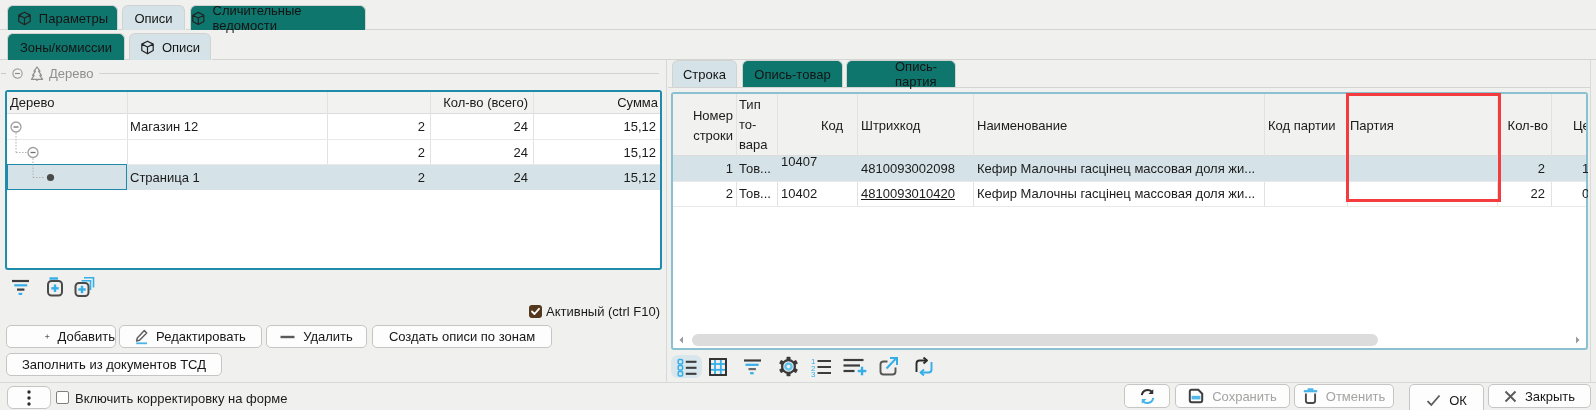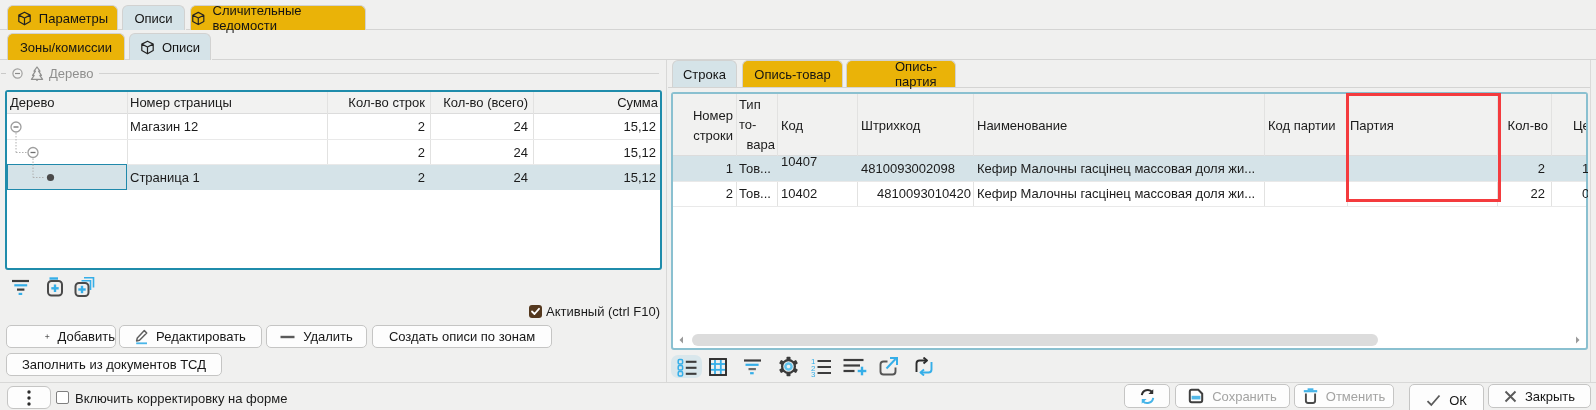--- a/index.html
+++ b/index.html
@@ -1,18 +1,18 @@
 <!DOCTYPE html>
 <html><head>
 <meta charset="utf-8">
 <style>
 * { margin:0; padding:0; box-sizing:border-box; }
 html,body { width:1596px; height:410px; background:#f0f0ef; font-family:"Liberation Sans",sans-serif; font-size:13px; color:#1b1b1b; overflow:hidden; position:relative; }
 .abs { position:absolute; }
-.tab { position:absolute; height:25px; background:#eab308; border:1px solid #d2d2d1; border-bottom:none; border-radius:6px 6px 0 0; display:flex; align-items:center; justify-content:center; gap:7px; font-size:13px; color:#141414; }
+.tab { position:absolute; height:25px; background:#0f766e; border:1px solid #d2d2d1; border-bottom:none; border-radius:6px 6px 0 0; display:flex; align-items:center; justify-content:center; gap:7px; font-size:13px; color:#141414; }
 .tab.active { background:#d5e3e8; }
 .hline { position:absolute; height:1px; background:#d4d4d3; }
 .vline { position:absolute; width:1px; background:#d4d4d3; }
 .btn { position:absolute; height:23px; background:#fdfdfd; border:1px solid #c5c5c4; border-radius:5px; display:flex; align-items:center; justify-content:center; gap:8px; font-size:13px; color:#161616; }
 .cell { position:absolute; white-space:nowrap; overflow:hidden; line-height:15px; }
 .num { text-align:right; }
 </style>
 </head>
 <body>
 
@@ -61,22 +61,20 @@
 <div class="abs" style="left:5px;top:90px;width:657px;height:180px;border:2px solid #1f8cab;border-radius:3px;background:#fff;">
 
   <div class="abs" style="left:0;top:0;width:653px;height:22px;background:#f2f2f1;border-bottom:1px solid #dcdcdc;"></div>
 
   <div class="vline" style="left:120px;top:0;height:98px;background:#e2e2e1;"></div>
   <div class="vline" style="left:320px;top:0;height:98px;background:#e2e2e1;"></div>
   <div class="vline" style="left:423px;top:0;height:98px;background:#e2e2e1;"></div>
   <div class="vline" style="left:526px;top:0;height:98px;background:#e2e2e1;"></div>
 
   <div class="cell" style="left:3px;top:3px;width:110px;">Дерево</div>
-  <div class="cell" style="left:123px;top:3px;width:190px;">Номер страницы</div>
-  <div class="cell num" style="left:220px;top:3px;width:198px;">Кол-во строк</div>
   <div class="cell num" style="left:426px;top:3px;width:225px;">Сумма</div>
   <div class="cell num" style="left:323px;top:3px;width:198px;">Кол-во (всего)</div>
 
   <div class="hline" style="left:0;top:47px;width:653px;background:#e9e9e9;"></div>
   <div class="hline" style="left:0;top:72px;width:653px;background:#e9e9e9;"></div>
 
   <div class="abs" style="left:0;top:73px;width:653px;height:25px;background:#d5e3e8;"></div>
   <div class="abs" style="left:0;top:72px;width:120px;height:26px;border:1px solid #2089ab;background:#d5e3e8;"></div>
 
   <svg class="abs" style="left:0;top:0;" width="70" height="98" viewBox="0 0 70 98">
@@ -180,22 +178,22 @@
   <div class="vline" style="left:300px;top:0;height:112px;background:#e2e2e1;"></div>
   <div class="vline" style="left:591px;top:0;height:112px;background:#e2e2e1;"></div>
   <div class="vline" style="left:674px;top:0;height:112px;background:#e2e2e1;"></div>
   <div class="vline" style="left:824px;top:0;height:112px;background:#e2e2e1;"></div>
   <div class="vline" style="left:878px;top:0;height:112px;background:#e2e2e1;"></div>
 
   <div class="cell num" style="left:4px;top:14px;width:56px;">Номер</div>
   <div class="cell num" style="left:4px;top:34px;width:56px;">строки</div>
   <div class="cell" style="left:66px;top:2.5px;width:36px;">Тип</div>
   <div class="cell" style="left:66px;top:22.5px;width:36px;">то-</div>
-  <div class="cell" style="left:66px;top:42.5px;width:36px;text-align:right;">вара</div>
-  <div class="cell" style="left:108px;top:24px;width:70px;">Код</div>
+  <div class="cell" style="left:66px;top:42.5px;width:36px;">вара</div>
+  <div class="cell" style="left:100px;top:24px;width:70px;text-align:right;">Код</div>
   <div class="cell" style="left:188px;top:24px;width:108px;">Штрихкод</div>
   <div class="cell" style="left:304px;top:24px;width:280px;">Наименование</div>
   <div class="cell" style="left:595px;top:24px;width:74px;">Код партии</div>
   <div class="cell" style="left:677px;top:24px;width:140px;">Партия</div>
   <div class="cell num" style="left:770px;top:24px;width:105px;">Кол-во</div>
   <div class="cell" style="left:900px;top:24px;width:13px;">Це</div>
 
   <div class="abs" style="left:0;top:62px;width:913px;height:25px;background:#d5e3e8;"></div>
   <div class="hline" style="left:0;top:87px;width:913px;background:#e9e9e9;"></div>
   <div class="hline" style="left:0;top:112px;width:913px;background:#e9e9e9;"></div>
@@ -204,21 +202,21 @@
   <div class="cell" style="left:66px;top:67px;width:36px;">Тов...</div>
   <div class="cell" style="left:108px;top:60px;width:70px;">10407</div>
   <div class="cell" style="left:188px;top:67px;width:108px;">4810093002098</div>
   <div class="cell" style="left:304px;top:67px;width:282px;">Кефир Малочны гасцінец массовая доля жи...</div>
   <div class="cell num" style="left:770px;top:67px;width:102px;">2</div>
   <div class="cell" style="left:909px;top:67px;width:6px;">1</div>
 
   <div class="cell num" style="left:4px;top:92px;width:56px;">2</div>
   <div class="cell" style="left:66px;top:92px;width:36px;">Тов...</div>
   <div class="cell" style="left:108px;top:92px;width:70px;">10402</div>
-  <div class="cell" style="left:204px;top:92px;width:108px;">4810093010420</div>
+  <div class="cell" style="left:188px;top:92px;width:108px;text-decoration:underline;">4810093010420</div>
   <div class="cell" style="left:304px;top:92px;width:282px;">Кефир Малочны гасцінец массовая доля жи...</div>
   <div class="cell num" style="left:770px;top:92px;width:102px;">22</div>
   <div class="cell" style="left:909px;top:92px;width:6px;">0</div>
 
   <svg class="abs" style="left:4px;top:240px;" width="8" height="12" viewBox="0 0 8 12">
       <path d="M6 2.5 L2.5 6 L6 9.5 Z" fill="#9a9a9a"></path>
     </svg>
   <div class="abs" style="left:19px;top:240px;width:686px;height:12px;background:#dcdcdc;border-radius:6px;"></div>
   <svg class="abs" style="left:901px;top:240px;" width="8" height="12" viewBox="0 0 8 12">
       <path d="M2 2.5 L5.5 6 L2 9.5 Z" fill="#9a9a9a"></path>

